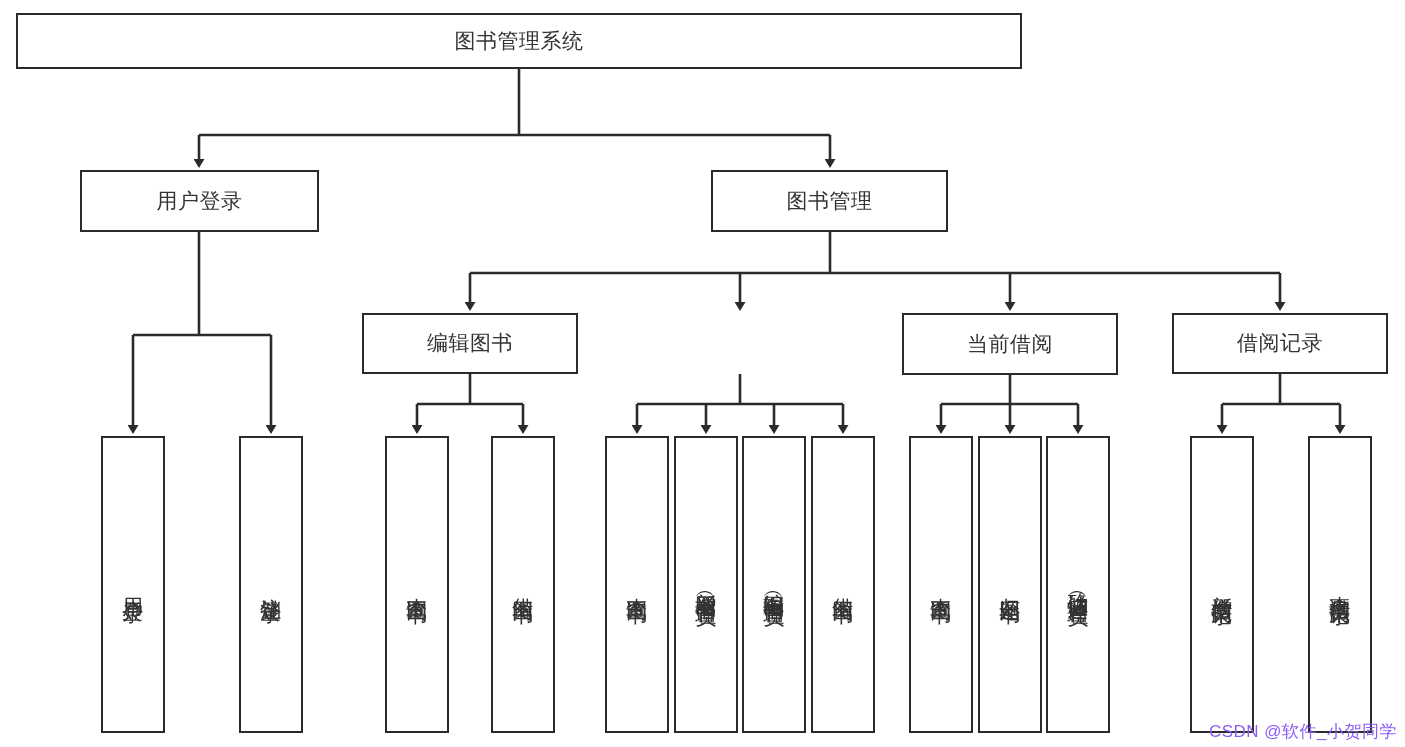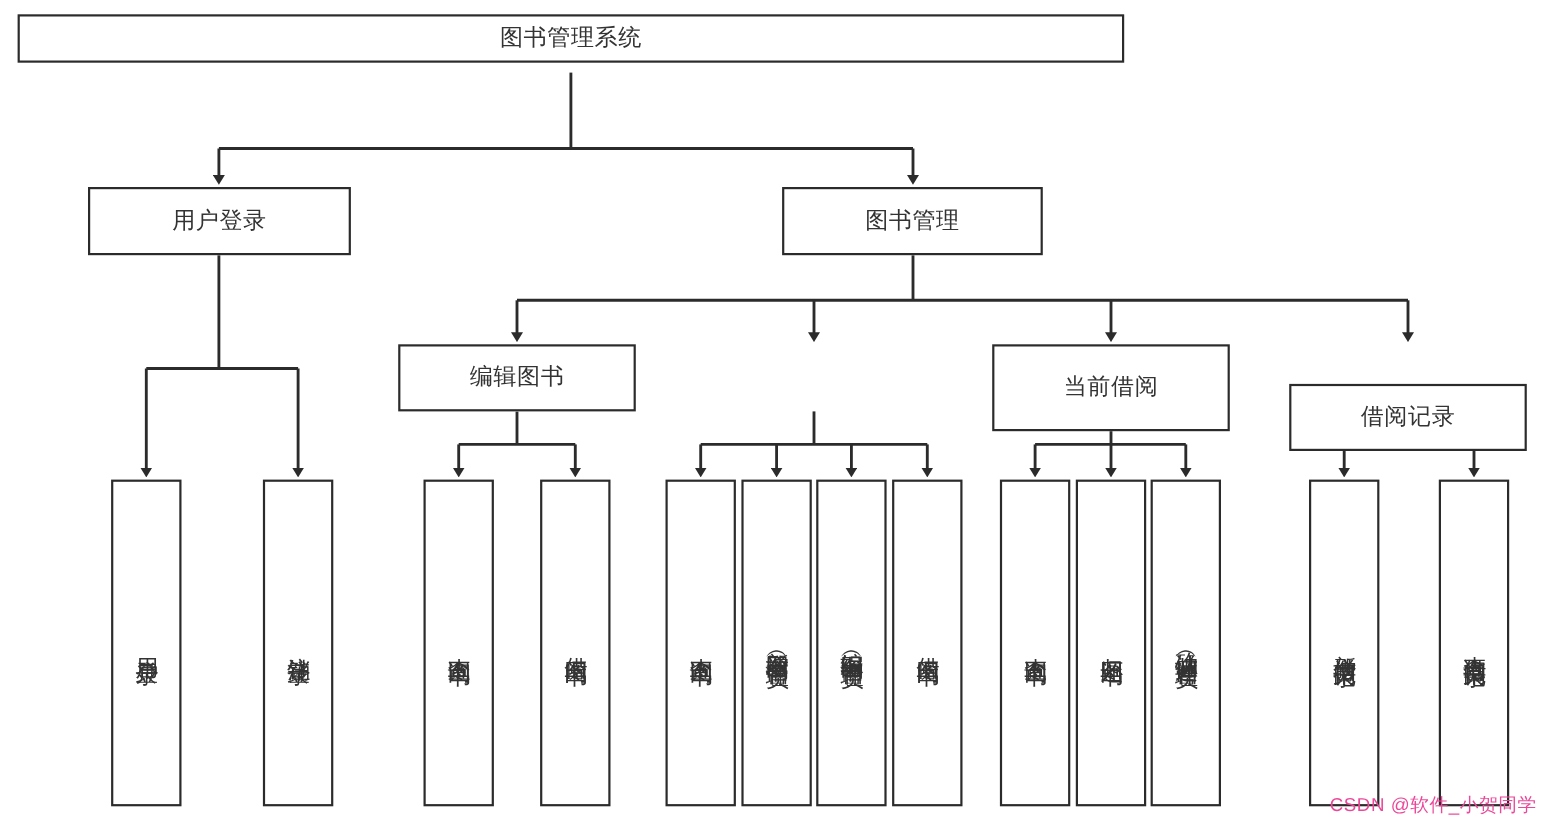--- a/index.html
+++ b/index.html
@@ -52,21 +52,21 @@
     font-size: 21px;
     line-height: 1.3;
     letter-spacing: 2px;
     white-space: nowrap;
     max-height: 280px;
   }
   #watermark {
     position: absolute;
     right: 8px;
     bottom: 4px;
-    color: #ec4899;
+    color: #8b5cf6;
     font-size: 17px;
     letter-spacing: 0.5px;
     z-index: 5;
     white-space: nowrap;
   }
 </style>
 </head>
 <body>
 
 <div id="canvas">
@@ -114,38 +114,38 @@
       <path d="M1010,404 L1010,426" marker-end="url(#arrow)"></path>
       <path d="M1078,404 L1078,426" marker-end="url(#arrow)"></path>
 
       <path d="M1280,374 L1280,404"></path>
       <path d="M1222,404 L1340,404"></path>
       <path d="M1222,404 L1222,426" marker-end="url(#arrow)"></path>
       <path d="M1340,404 L1340,426" marker-end="url(#arrow)"></path>
     </g>
   </svg>
 
-  <div class="node" style="left:16px; top:13px; width:1006px; height:44px;">
+  <div class="node" style="left:16px; top:13px; width:1006px; height:56px;">
     <span class="label">图书管理系统</span>
   </div>
 
   <div class="node" style="left:80px; top:170px; width:239px; height:62px;">
     <span class="label">用户登录</span>
   </div>
   <div class="node" style="left:711px; top:170px; width:237px; height:62px;">
     <span class="label">图书管理</span>
   </div>
 
   <div class="node" style="left:362px; top:313px; width:216px; height:61px;">
     <span class="label">编辑图书</span>
   </div>
-  <div class="node" style="left:902px; top:313px; width:216px; height:79px;">
+  <div class="node" style="left:902px; top:313px; width:216px; height:62px;">
     <span class="label">当前借阅</span>
   </div>
-  <div class="node" style="left:1172px; top:313px; width:216px; height:61px;margin-top:36px;">
+  <div class="node" style="left:1172px; top:313px; width:216px; height:61px;">
     <span class="label">借阅记录</span>
   </div>
 
   <div class="node vert" style="left:101px; top:436px; width:64px; height:297px;">
     <span class="label">用户登录</span>
   </div>
   <div class="node vert" style="left:239px; top:436px; width:64px; height:297px;">
     <span class="label">注销登录</span>
   </div>
 

